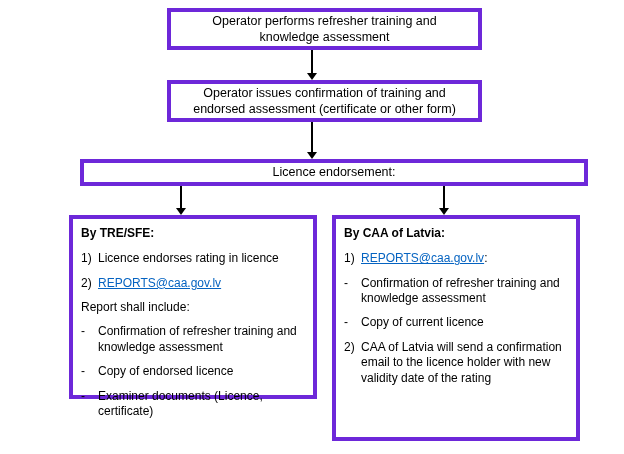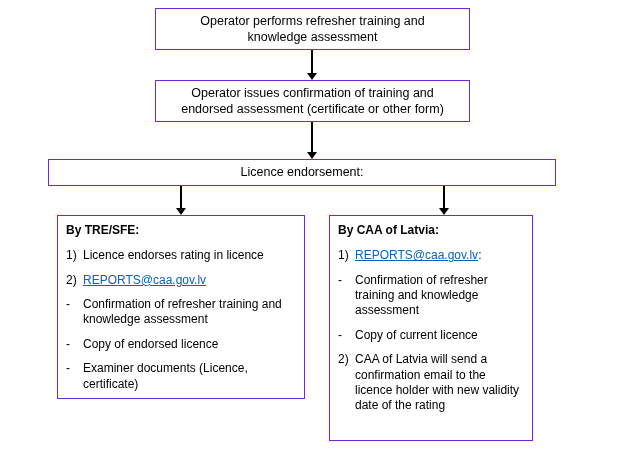--- a/index.html
+++ b/index.html
@@ -10,22 +10,23 @@
   }
   .canvas {
     position: relative;
     width: 624px;
     height: 454px;
     background: #ffffff;
     overflow: hidden;
   }
   .box {
     position: absolute;
-    border: 1px solid #6d28d9;
+    border: 4px solid #6d28d9;
     background: #fff;
+    margin-left: 12px;
   }
   .center-box {
     display: flex;
     align-items: center;
     justify-content: center;
     text-align: center;
     font-size: 12.5px;
     line-height: 1.3;
     padding: 3px 14px;
   }
@@ -90,21 +91,21 @@
 
   <div class="box center-box" style="left:155px; top:80px; width:315px; height:42px;">
     <span>Operator issues confirmation of training and endorsed assessment (certificate or other form)</span>
   </div>
 
   <div class="arrow" style="left:307px; top:122px; height:37px;">
     <div class="line"></div>
     <div class="head"></div>
   </div>
 
-  <div class="box center-box" style="left:48px; top:159px; width:508px; height:27px;">
+  <div class="box center-box" style="left:68px; top:159px; width:508px; height:27px;">
     <span>Licence endorsement:</span>
   </div>
 
   <div class="arrow" style="left:176px; top:186px; height:29px;">
     <div class="line"></div>
     <div class="head"></div>
   </div>
   <div class="arrow" style="left:439px; top:186px; height:29px;">
     <div class="line"></div>
     <div class="head"></div>
@@ -120,36 +121,37 @@
 
     <div class="li">
       <span class="marker">2)</span>
       <span class="content">
         <span class="linkline">
           <a class="link">REPORTS@caa.gov.lv</a>
         </span>
       </span>
     </div>
 
+    <div class="plain">Report shall include:</div>
 
     <div class="li">
       <span class="marker">-</span>
       <span class="content">Confirmation of refresher training and knowledge assessment</span>
     </div>
     <div class="li">
       <span class="marker">-</span>
       <span class="content">Copy of endorsed licence</span>
     </div>
     <div class="li" style="margin-bottom:0;">
       <span class="marker">-</span>
       <span class="content">Examiner documents (Licence, certificate)</span>
     </div>
   </div>
 
-  <div class="box detail-box" style="left:329px; top:215px; width:204px; height:226px;">
+  <div class="box detail-box" style="left:320px; top:215px; width:248px; height:226px;">
     <div class="detail-heading">By CAA of Latvia:</div>
 
     <div class="li">
       <span class="marker">1)</span>
       <span class="content">
         <span class="linkline">
           <a class="link">REPORTS@caa.gov.lv</a><span>:</span>
         </span>
       </span>
     </div>

